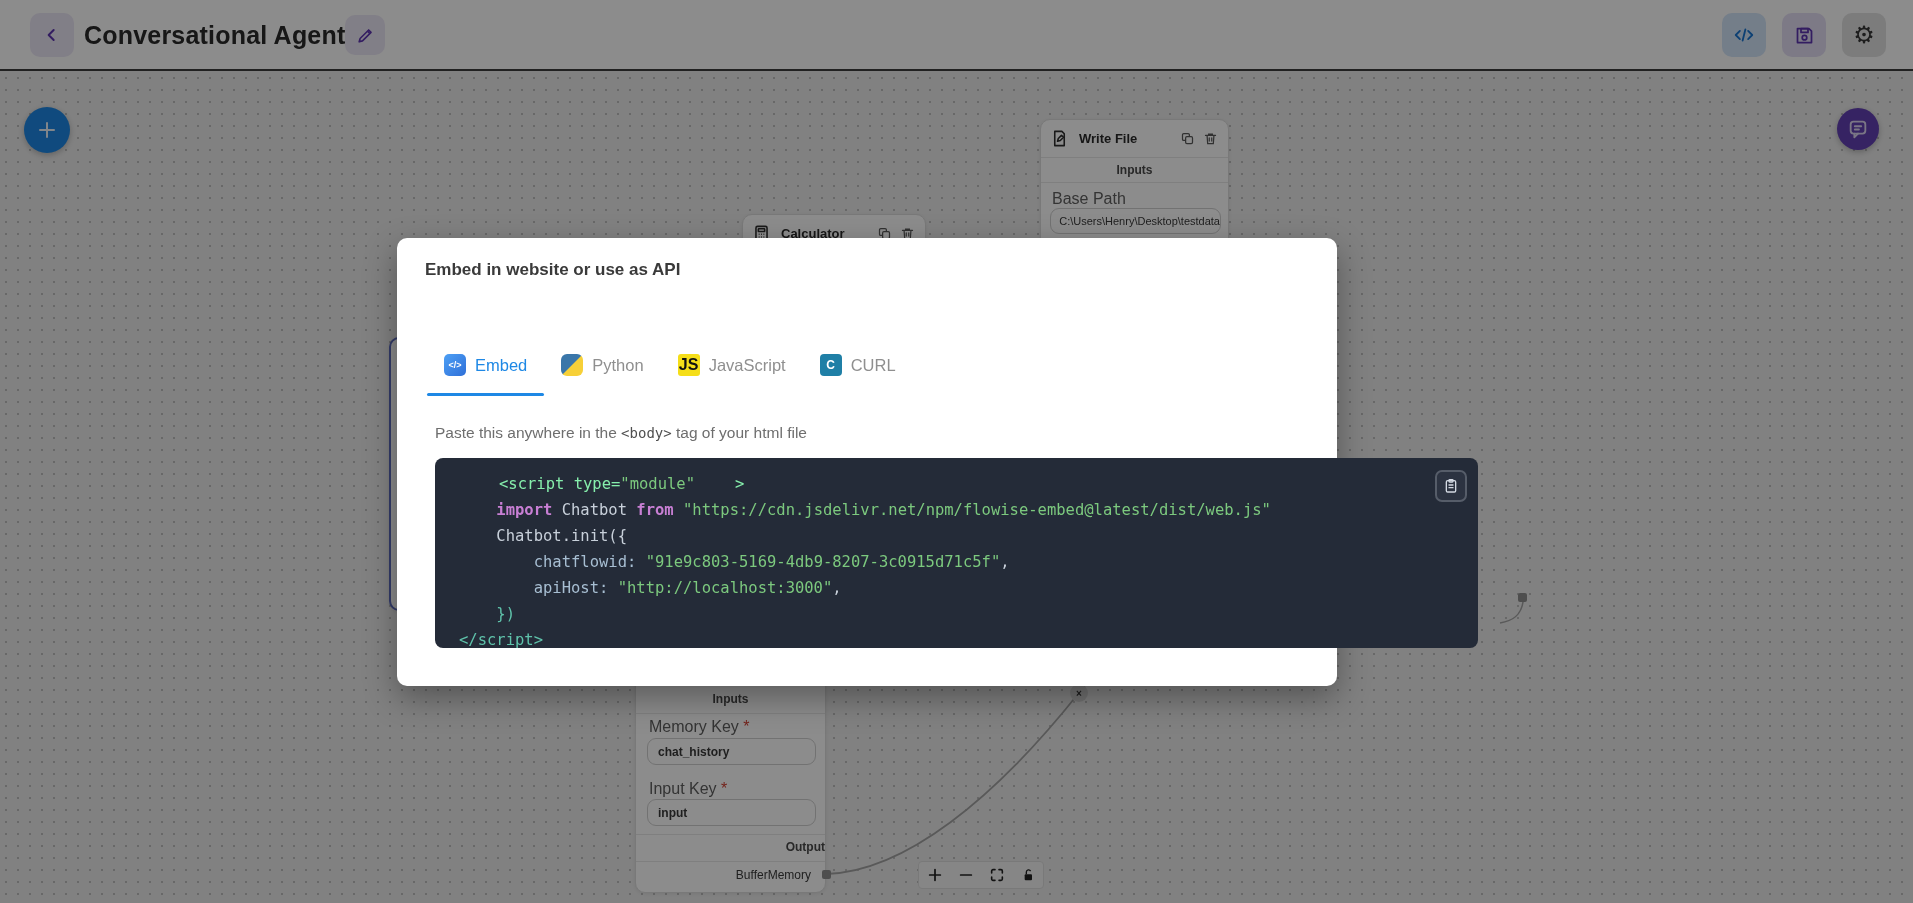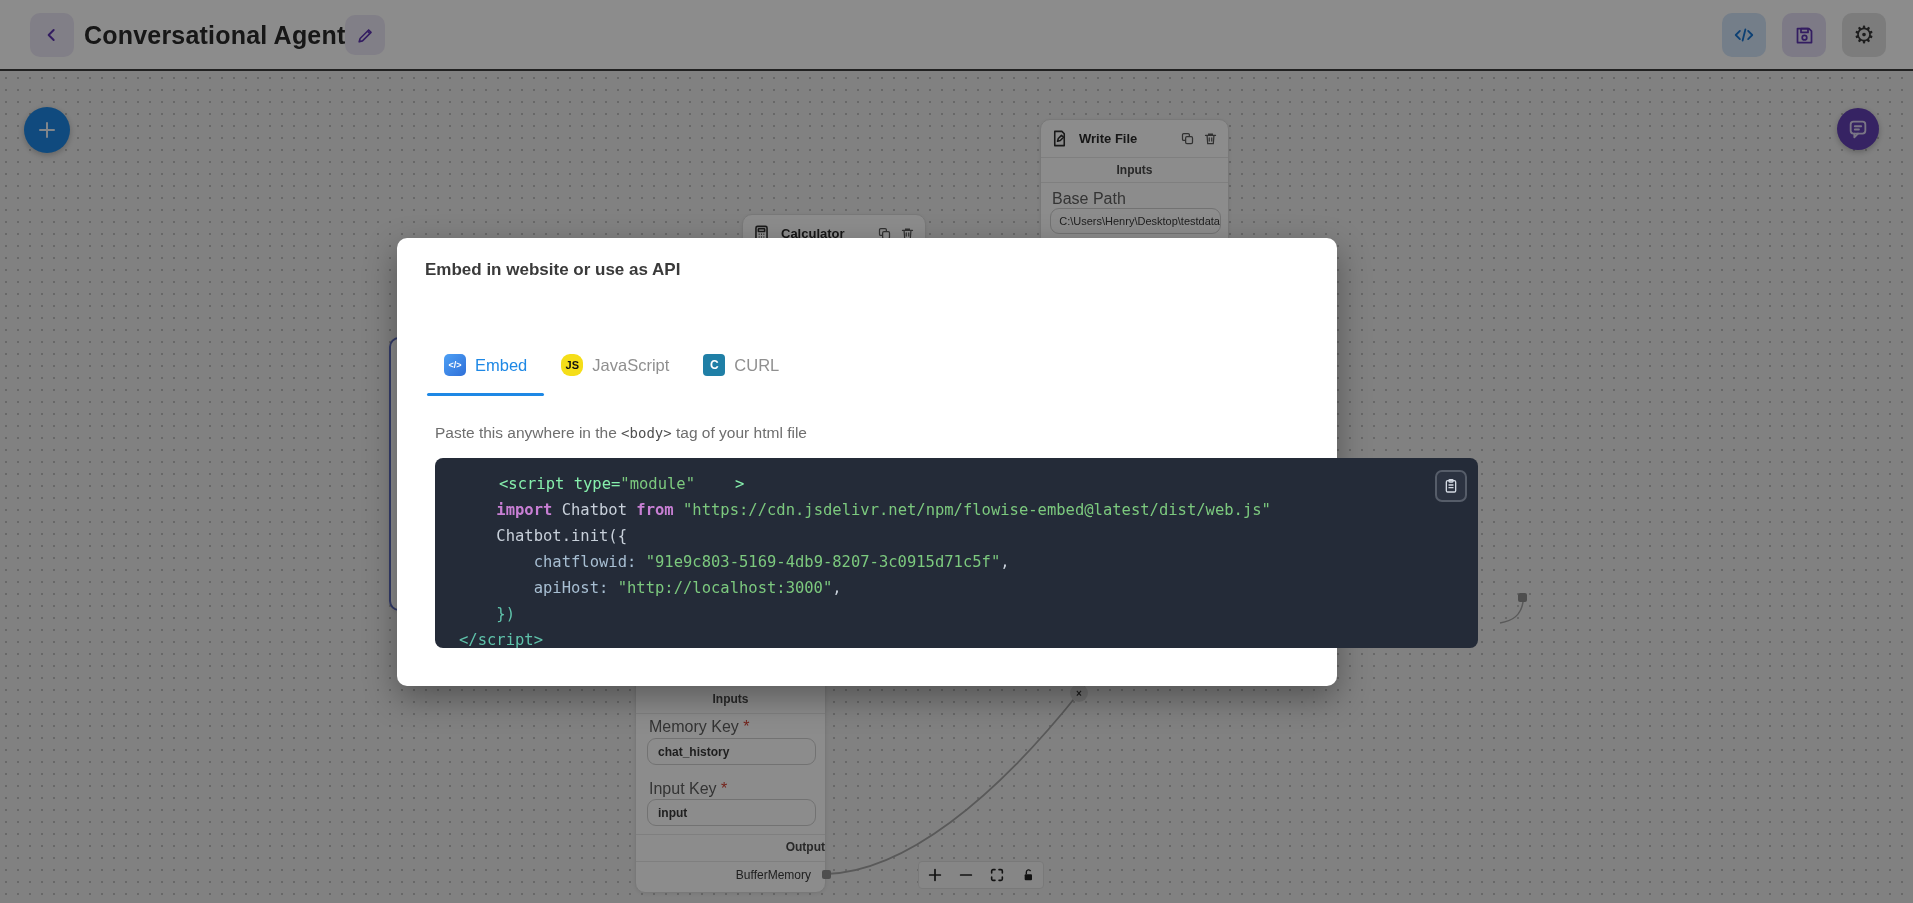--- a/index.html
+++ b/index.html
@@ -62,21 +62,21 @@
 
   .tabs { position:absolute; left:30px; top:96px; height:62px; display:flex; }
   .tab { position:relative; display:flex; align-items:center; gap:9px; padding:0 17px; cursor:pointer;
          font-size:16.5px; font-weight:500; color:#8f8f8f; }
   .tab.active { color:#1e88e5; }
   .tab.active::after { content:""; position:absolute; left:0; right:0; bottom:0; height:3px; background:#1e88e5; border-radius:2px; }
   .tico { width:22px; height:22px; border-radius:5px; display:flex; align-items:center; justify-content:center;
           font-weight:700; flex:0 0 auto; }
   .tico.embed { background:linear-gradient(135deg,#4da0f5,#2f6fd8); color:#fff; font-size:9px; }
   .tico.python { background:linear-gradient(135deg,#3a76a9 48%,#f7d038 52%); color:transparent; border-radius:6px; }
-  .tico.javascript { background:#f5de19; color:#111; font-size:11px; border-radius:9px; }
+  .tico.javascript { background:#f5de19; color:#111; font-size:16px; border-radius:3px; }
   .tico.curl { background:#1f7fa6; color:#fff; font-size:12px; border-radius:4px; }
 
   .instr { position:absolute; left:38px; top:186px; font-size:15.5px; color:#6e6e6e; }
   .instr code { font-family:"DejaVu Sans Mono", monospace; font-size:14px; color:#4f4f4f; }
 
   .codeblk { position:absolute; left:38px; top:220px; width:1043px; height:190px; background:#242b38;
              border-radius:8px; }
   .codelines { position:absolute; left:24px; top:13px; right:60px; font-family:"DejaVu Sans Mono", monospace;
                font-size:15.5px; line-height:26px; white-space:pre; }
   .codelines .p { color:#86efac;margin-left:40px; }
@@ -283,20 +283,24 @@
 
   <div class="modal">
     <div class="m-title">Embed in website or use as API</div>
 
     <div class="tabs">
         <div class="tab active">
           <span class="tico embed">&lt;/&gt;</span>
           <span>Embed</span>
         </div>
         <div class="tab">
+          <span class="tico python"></span>
+          <span>Python</span>
+        </div>
+        <div class="tab">
           <span class="tico javascript">JS</span>
           <span>JavaScript</span>
         </div>
         <div class="tab">
           <span class="tico curl">C</span>
           <span>CURL</span>
         </div>
       </div>
 
     <div class="instr">

